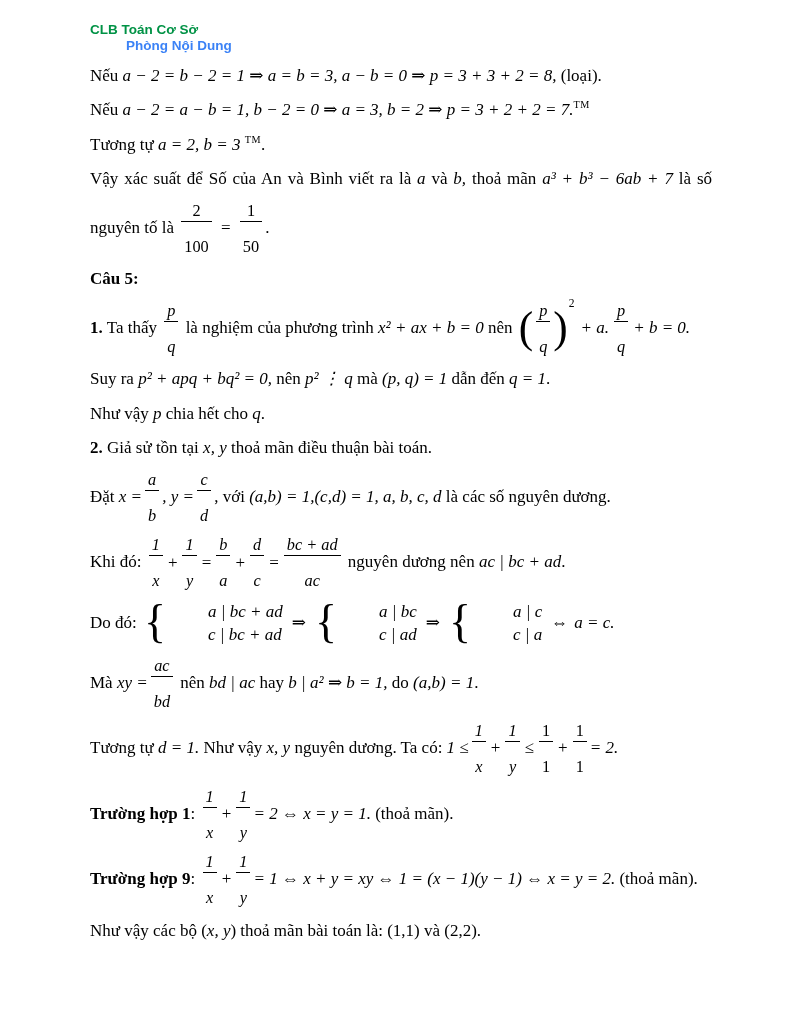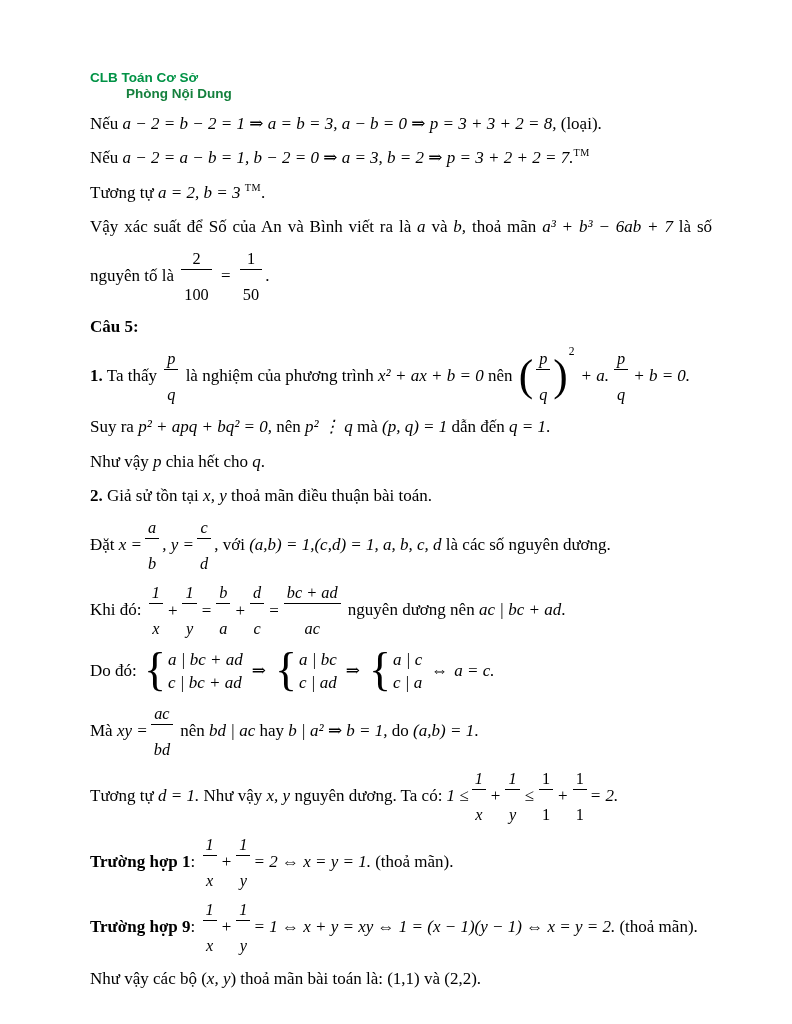--- a/index.html
+++ b/index.html
@@ -6,51 +6,51 @@
   body{
     width:792px;height:1024px;overflow:hidden;color:#000;
     font-family:"Liberation Serif","DejaVu Serif",serif;
     font-size:17px;
   }
   .doc{padding:22px 80px 0 90px;}
   .hdr{
     font-family:"Liberation Sans","DejaVu Sans",sans-serif;
     font-weight:bold;font-size:13.5px;line-height:1.22;margin-bottom:8px;
   }
-  .hdr .org{color:#009245;margin-top:48px;}
+  .hdr .org{color:#009245;}
   .hdr .dept{color:#CC0000;}
   p.line{margin:0 0 9px;line-height:1.5;}
   p.just{text-align:justify;text-align-last:justify;}
   .m{font-style:italic;}
   .b{font-weight:bold;font-style:normal;}
   .tm{vertical-align:super;font-size:0.6em;letter-spacing:0.5px;font-style:normal;}
   .frac{
     display:inline-flex;flex-direction:column;vertical-align:middle;
     text-align:center;line-height:1.15;margin:1px 3px;font-size:0.96em;
   }
   .frac .num{border-bottom:1px solid #000;padding:0 3px;}
   .frac .den{padding:0 3px;margin-top:16px;}
   .op{margin:0 2px;}
   .h2{font-weight:bold;margin:14px 0 12px;}
   .pgroup{display:inline-flex;align-items:center;vertical-align:middle;margin:0 2px;}
   .bp{font-size:2.55em;font-weight:300;line-height:0.9;font-style:normal;transform:translateY(-2px);}
   .psup{align-self:flex-start;font-size:0.68em;margin:-6px 2px 0 1px;font-style:normal;}
   .cases{display:inline-flex;align-items:center;vertical-align:middle;margin:0 3px;}
   .cases .brace{font-size:2.7em;font-weight:300;line-height:0.85;font-style:normal;margin-right:2px;transform:translateY(-2px);}
-  .cases .rows{display:inline-flex;flex-direction:column;line-height:1.35;}
+  .cases .rows{display:inline-flex;flex-direction:column;line-height:1.35;margin-left:40px;}
   .arrow{margin:0 6px;font-style:normal;}
 </style>
 </head>
 <body style="background: rgb(255, 255, 255);">
 
 <div class="doc">
 
   <div class="hdr">
     <div class="org" style="color: rgb(0, 146, 69);">CLB Toán Cơ Sở</div>
-    <div class="dept" style="color: #15803d; padding-left: 36px;">Phòng Nội Dung</div>
+    <div class="dept" style="color: #3b82f6; padding-left: 36px;">Phòng Nội Dung</div>
   </div>
 
 
   <p class="line"><span class="t">Nếu </span><span class="m">a − 2 = b − 2 = 1 ⇒ a = b = 3, a − b = 0 ⇒ p = 3 + 3 + 2 = 8,</span><span class="t"> (loại).</span></p>
 
   <p class="line"><span class="t">Nếu </span><span class="m">a − 2 = a − b = 1, b − 2 = 0 ⇒ a = 3, b = 2 ⇒ p = 3 + 2 + 2 = 7.</span><span class="tm">TM</span></p>
 
   <p class="line"><span class="t">Tương tự </span><span class="m">a = 2, b = 3 </span><span class="tm">TM</span><span class="t">.</span></p>
 
 

